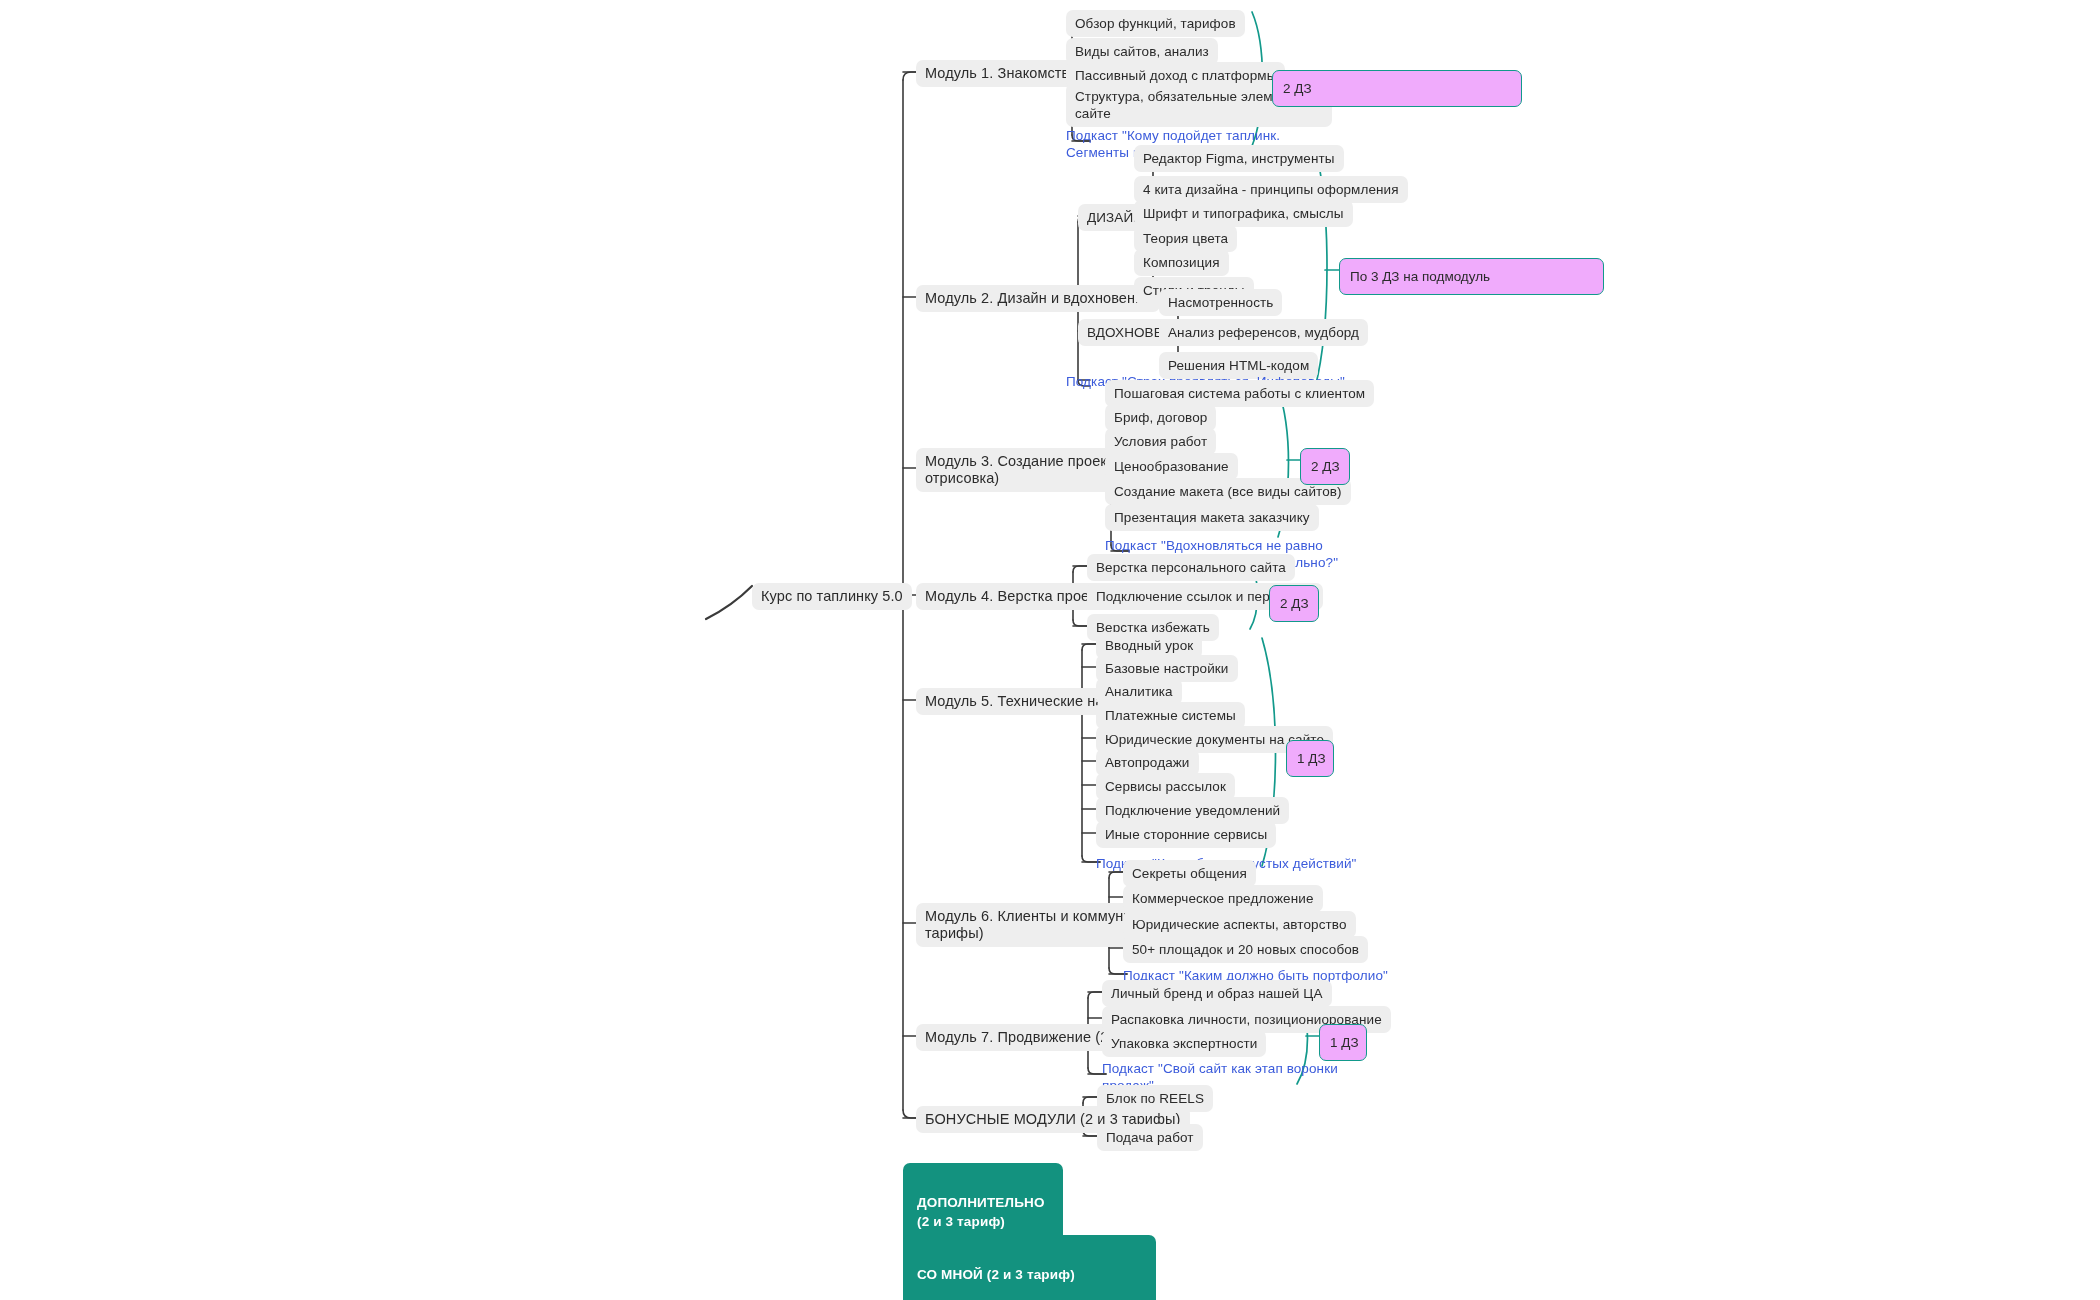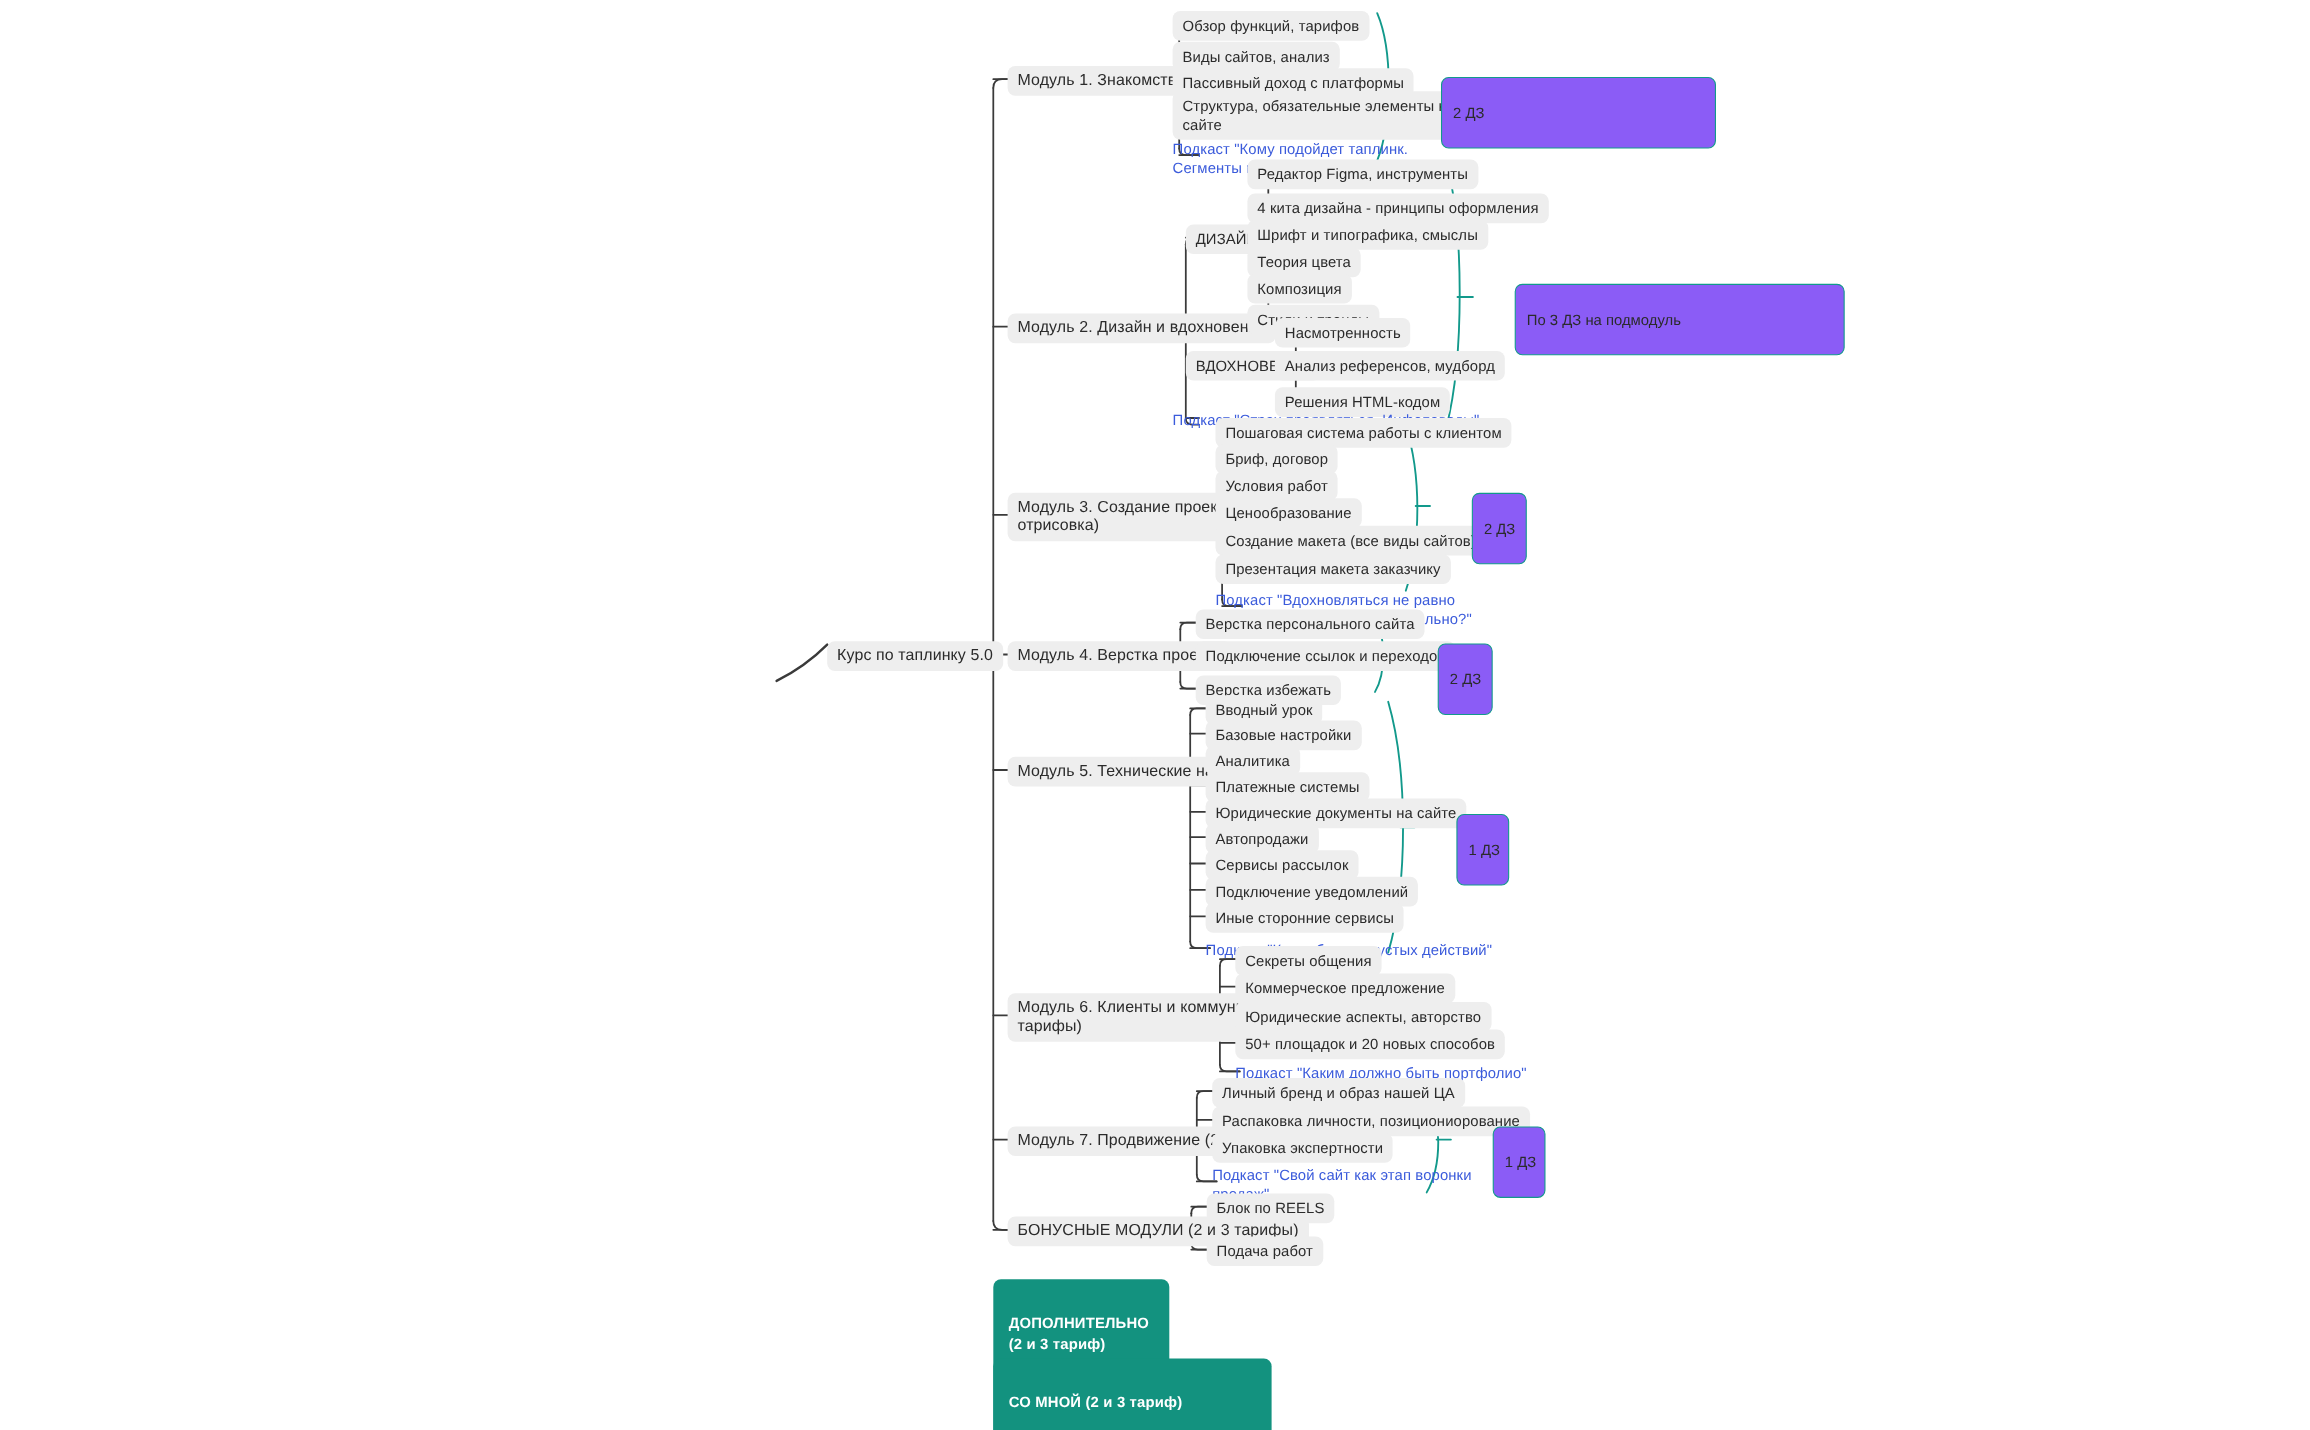--- a/index.html
+++ b/index.html
@@ -48,28 +48,27 @@
     padding:16px 22px 17px 22px;
     box-sizing:border-box;
     white-space:nowrap;
   }
 
   
   .hw{
     position:absolute;
     border:1.6px solid #12998b;
     border-radius:7px;
-    background:#8b5cf6;
+    background:#f0abfc;
     color:#2b2b2b;
     font-size:13.5px;
     line-height:17px;
-    padding:23px 10px;
+    padding:9px 10px;
     box-sizing:border-box;
     white-space:nowrap;
-    margin-left:38px;
   }
 
   
   .panel{
     position:absolute;
     background:#13927f;
     color:#ffffff;
     border-radius:7px;
     padding:10px 14px 12px 14px;
     box-sizing:border-box;
@@ -249,21 +248,21 @@
   <div class="chip" style="left:1134px;top:200px;">Шрифт и типографика, смыслы</div>
   <div class="chip" style="left:1134px;top:225px;">Теория цвета</div>
   <div class="chip" style="left:1134px;top:249px;">Композиция</div>
   <div class="chip" style="left:1134px;top:277px;">Стили и тренды</div>
 
   <div class="chip sub" style="left:1078px;top:319px;">ВДОХНОВЕНИЕ</div>
   <div class="chip" style="left:1159px;top:289px;">Насмотренность</div>
   <div class="chip" style="left:1159px;top:319px;">Анализ референсов, мудборд</div>
   <div class="chip" style="left:1159px;top:352px;">Решения HTML-кодом</div>
   <div class="chip podcast" style="left:1066px;top:368px;">Подкаст "Страх проявляться. Инфоповоды"</div>
-  <div class="hw" style="left:1339px;top:258px;width:300px;">По 3 ДЗ на подмодуль</div>
+  <div class="hw" style="left:1339px;top:258px;width:265px;">По 3 ДЗ на подмодуль</div>
 
   <div class="chip lvl1" style="left:916px;top:448px;">Модуль 3. Создание проекта (общение,
 отрисовка)</div>
   <div class="chip" style="left:1105px;top:380px;">Пошаговая система работы с клиентом</div>
   <div class="chip" style="left:1105px;top:404px;">Бриф, договор</div>
   <div class="chip" style="left:1105px;top:428px;">Условия работ</div>
   <div class="chip" style="left:1105px;top:453px;">Ценообразование</div>
   <div class="chip" style="left:1105px;top:478px;">Создание макета (все виды сайтов)</div>
   <div class="chip" style="left:1105px;top:504px;">Презентация макета заказчику</div>
   <div class="chip podcast" style="left:1105px;top:532px;">Подкаст "Вдохновляться не равно

